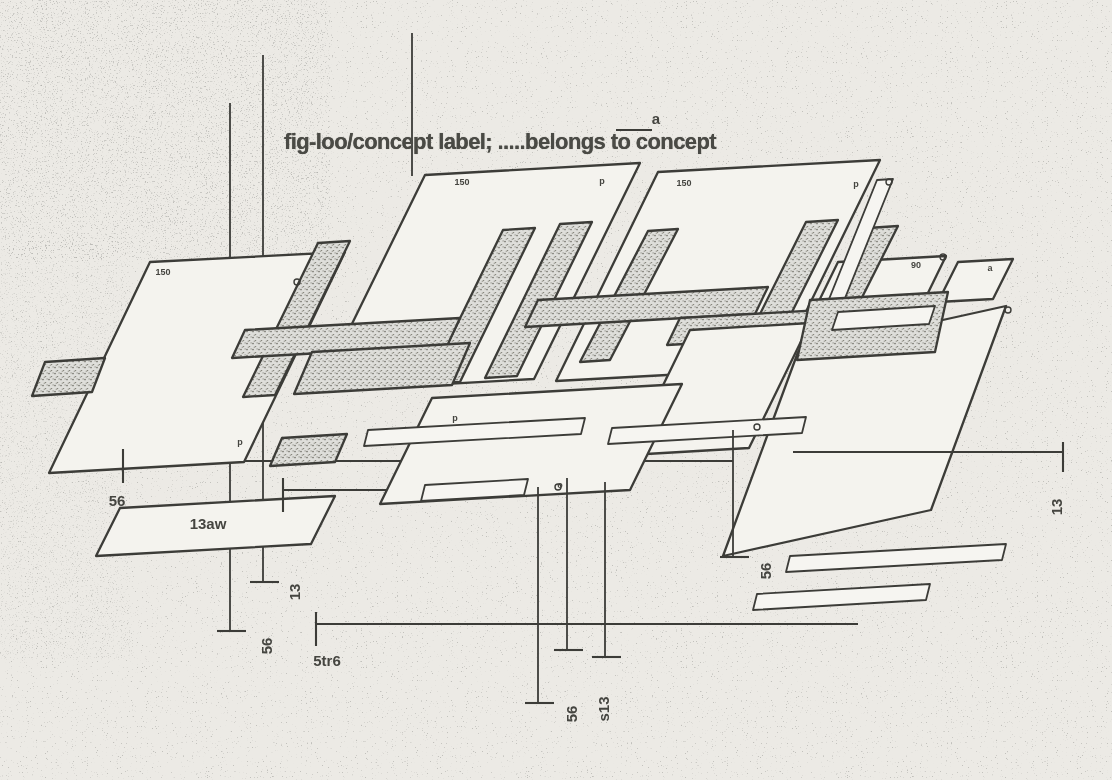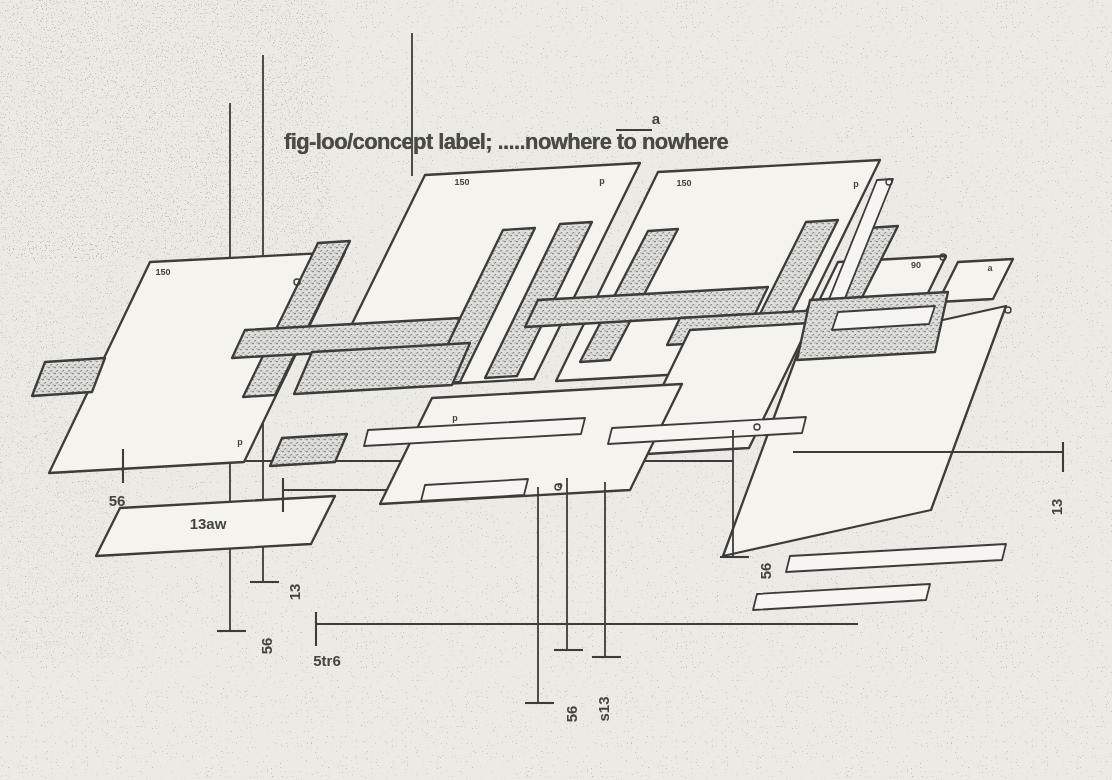--- a/index.html
+++ b/index.html
@@ -127,14 +127,14 @@
         <text x="856" y="187" fill="#454540" font-size="9" font-weight="bold" font-family="&quot;Liberation Sans&quot;, sans-serif" text-anchor="middle">p</text>
         <text x="916" y="268" fill="#454540" font-size="9" font-weight="bold" font-family="&quot;Liberation Sans&quot;, sans-serif" text-anchor="middle">90</text>
         <text x="990" y="271" fill="#454540" font-size="9" font-weight="bold" font-family="&quot;Liberation Sans&quot;, sans-serif" text-anchor="middle">a</text>
         <text x="163" y="275" fill="#454540" font-size="9" font-weight="bold" font-family="&quot;Liberation Sans&quot;, sans-serif" text-anchor="middle">150</text>
         <text x="240" y="445" fill="#454540" font-size="9" font-weight="bold" font-family="&quot;Liberation Sans&quot;, sans-serif" text-anchor="middle">p</text>
         <text x="560" y="488" fill="#454540" font-size="9" font-weight="bold" font-family="&quot;Liberation Sans&quot;, sans-serif" text-anchor="middle">o</text>
         <text x="455" y="421" fill="#454540" font-size="9" font-weight="bold" font-family="&quot;Liberation Sans&quot;, sans-serif" text-anchor="middle">p</text>
       </g>
   </svg>
 
-  <div id="title">fig-loo/concept label; .....nowhere to nowhere</div>
+  <div id="title">fig-loo/concept label; .....belongs to concept</div>
 </div>
 
 </body></html>

